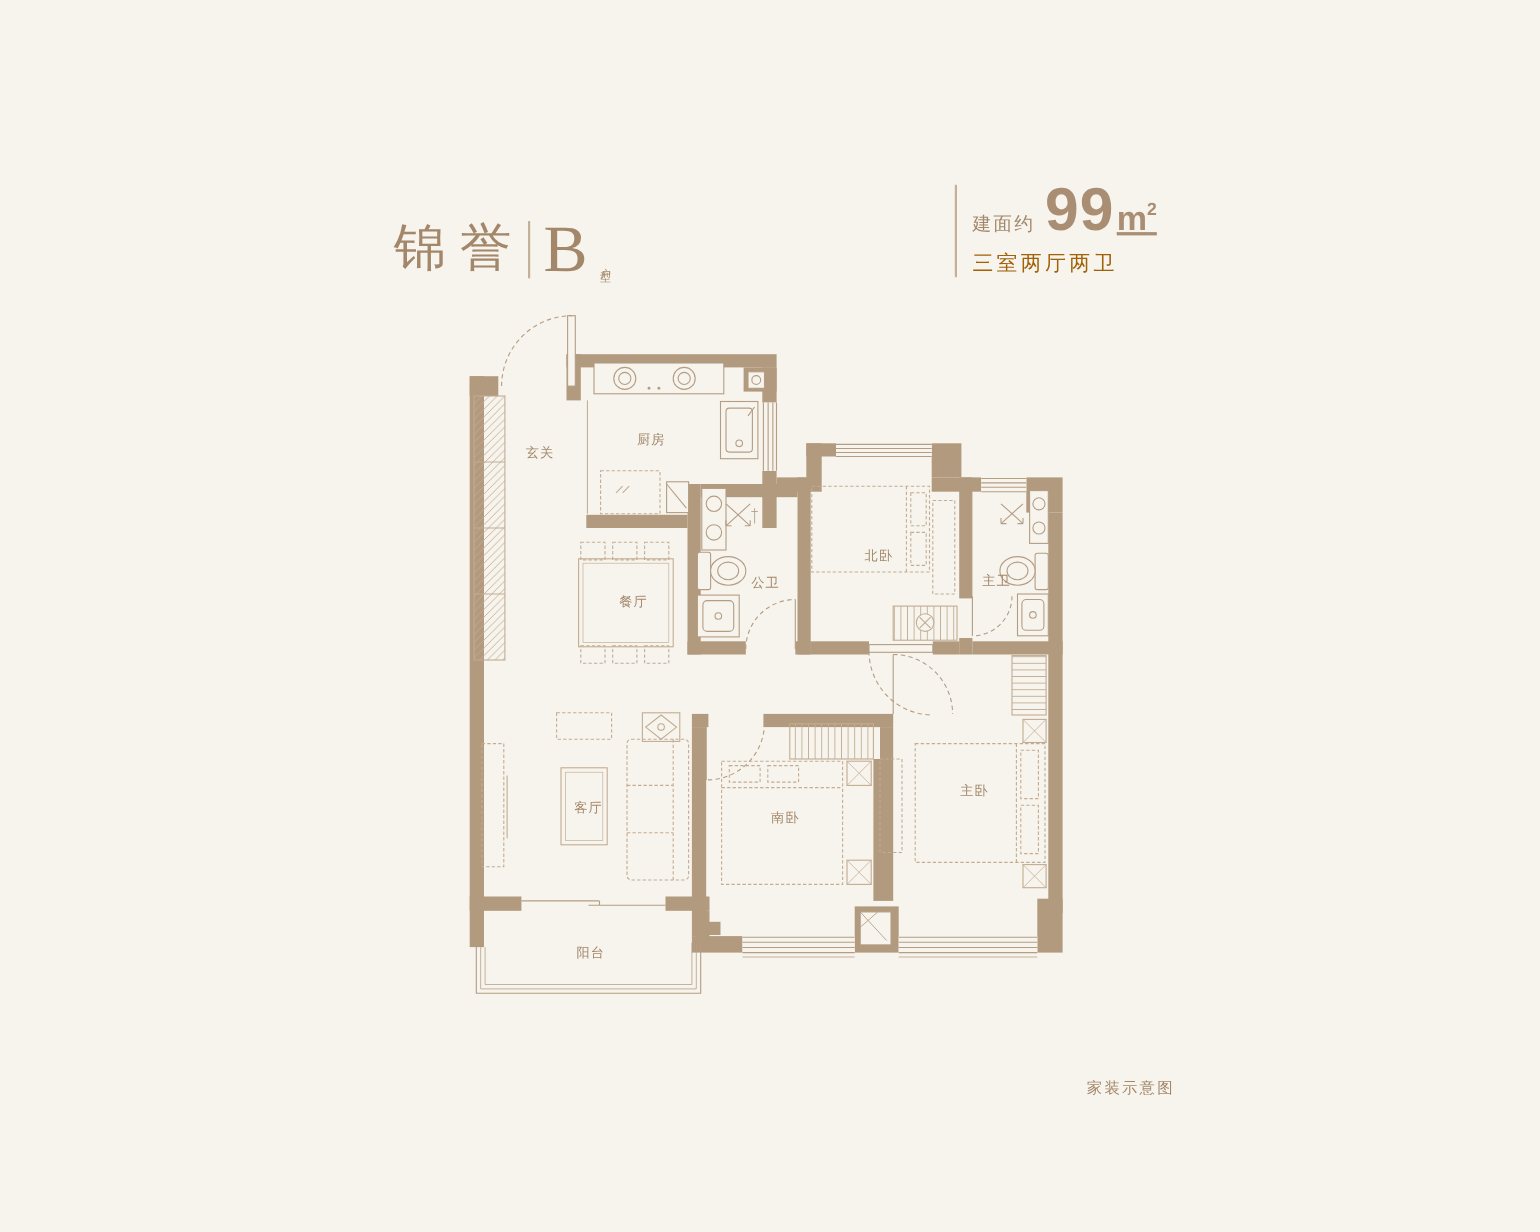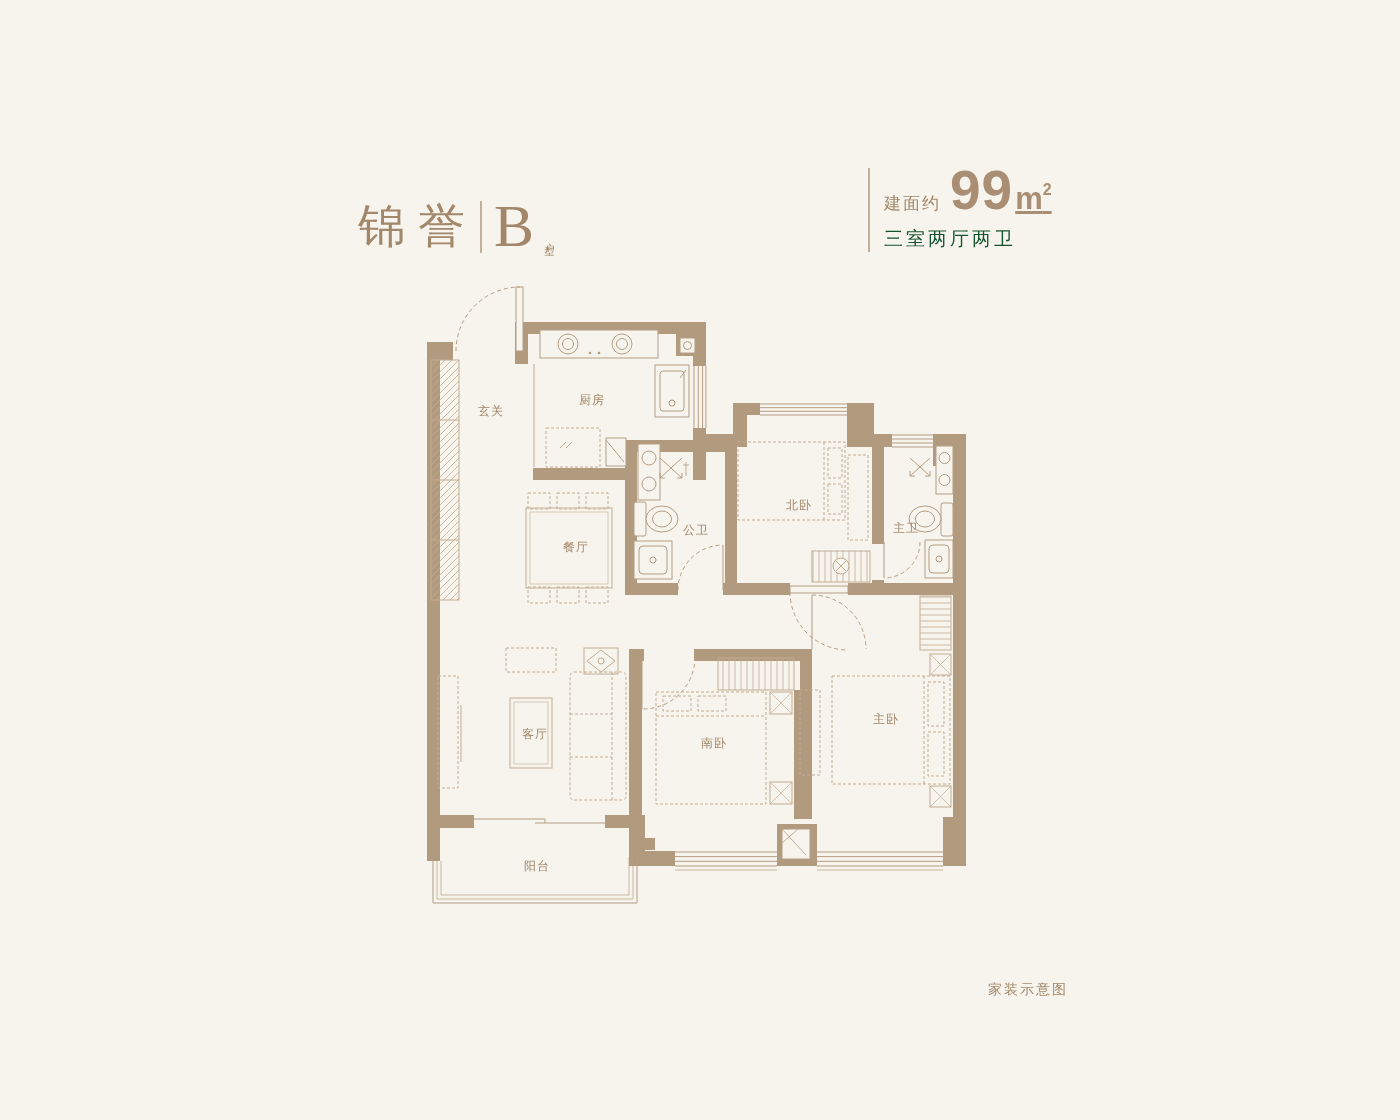--- a/index.html
+++ b/index.html
@@ -30,21 +30,21 @@
     border-left:2px solid #c3b098;padding-left:14px;
   }
   .area-line1{display:flex;align-items:baseline;}
   .area-label{font-size:17px;color:#a3876a;letter-spacing:2px;}
   .area-value{
     font-size:55px;color:#a98e74;font-weight:700;
     letter-spacing:1px;margin-left:9px;line-height:44px;
   }
   .area-unit{font-size:31px;color:#a98e74;font-weight:600;margin-left:2px;text-decoration:underline;}
   .area-exp{font-size:16px;color:#a98e74;font-weight:600;vertical-align:14px;}
-  .layout-summary{font-size:19px;color:#14532d;letter-spacing:3px;margin-top:9px;}
+  .layout-summary{font-size:19px;color:#a16207;letter-spacing:3px;margin-top:9px;}
   
   .footer-note{
     position:absolute;left:988px;top:981px;
     font-size:14px;color:#a3876a;letter-spacing:2px;
   }
   
   .plan-svg{position:absolute;left:0;top:0;}
   .room-label{
     font-family:"Liberation Sans", sans-serif;
     font-size:12px;fill:#a3876a;letter-spacing:1px;text-anchor:middle;

